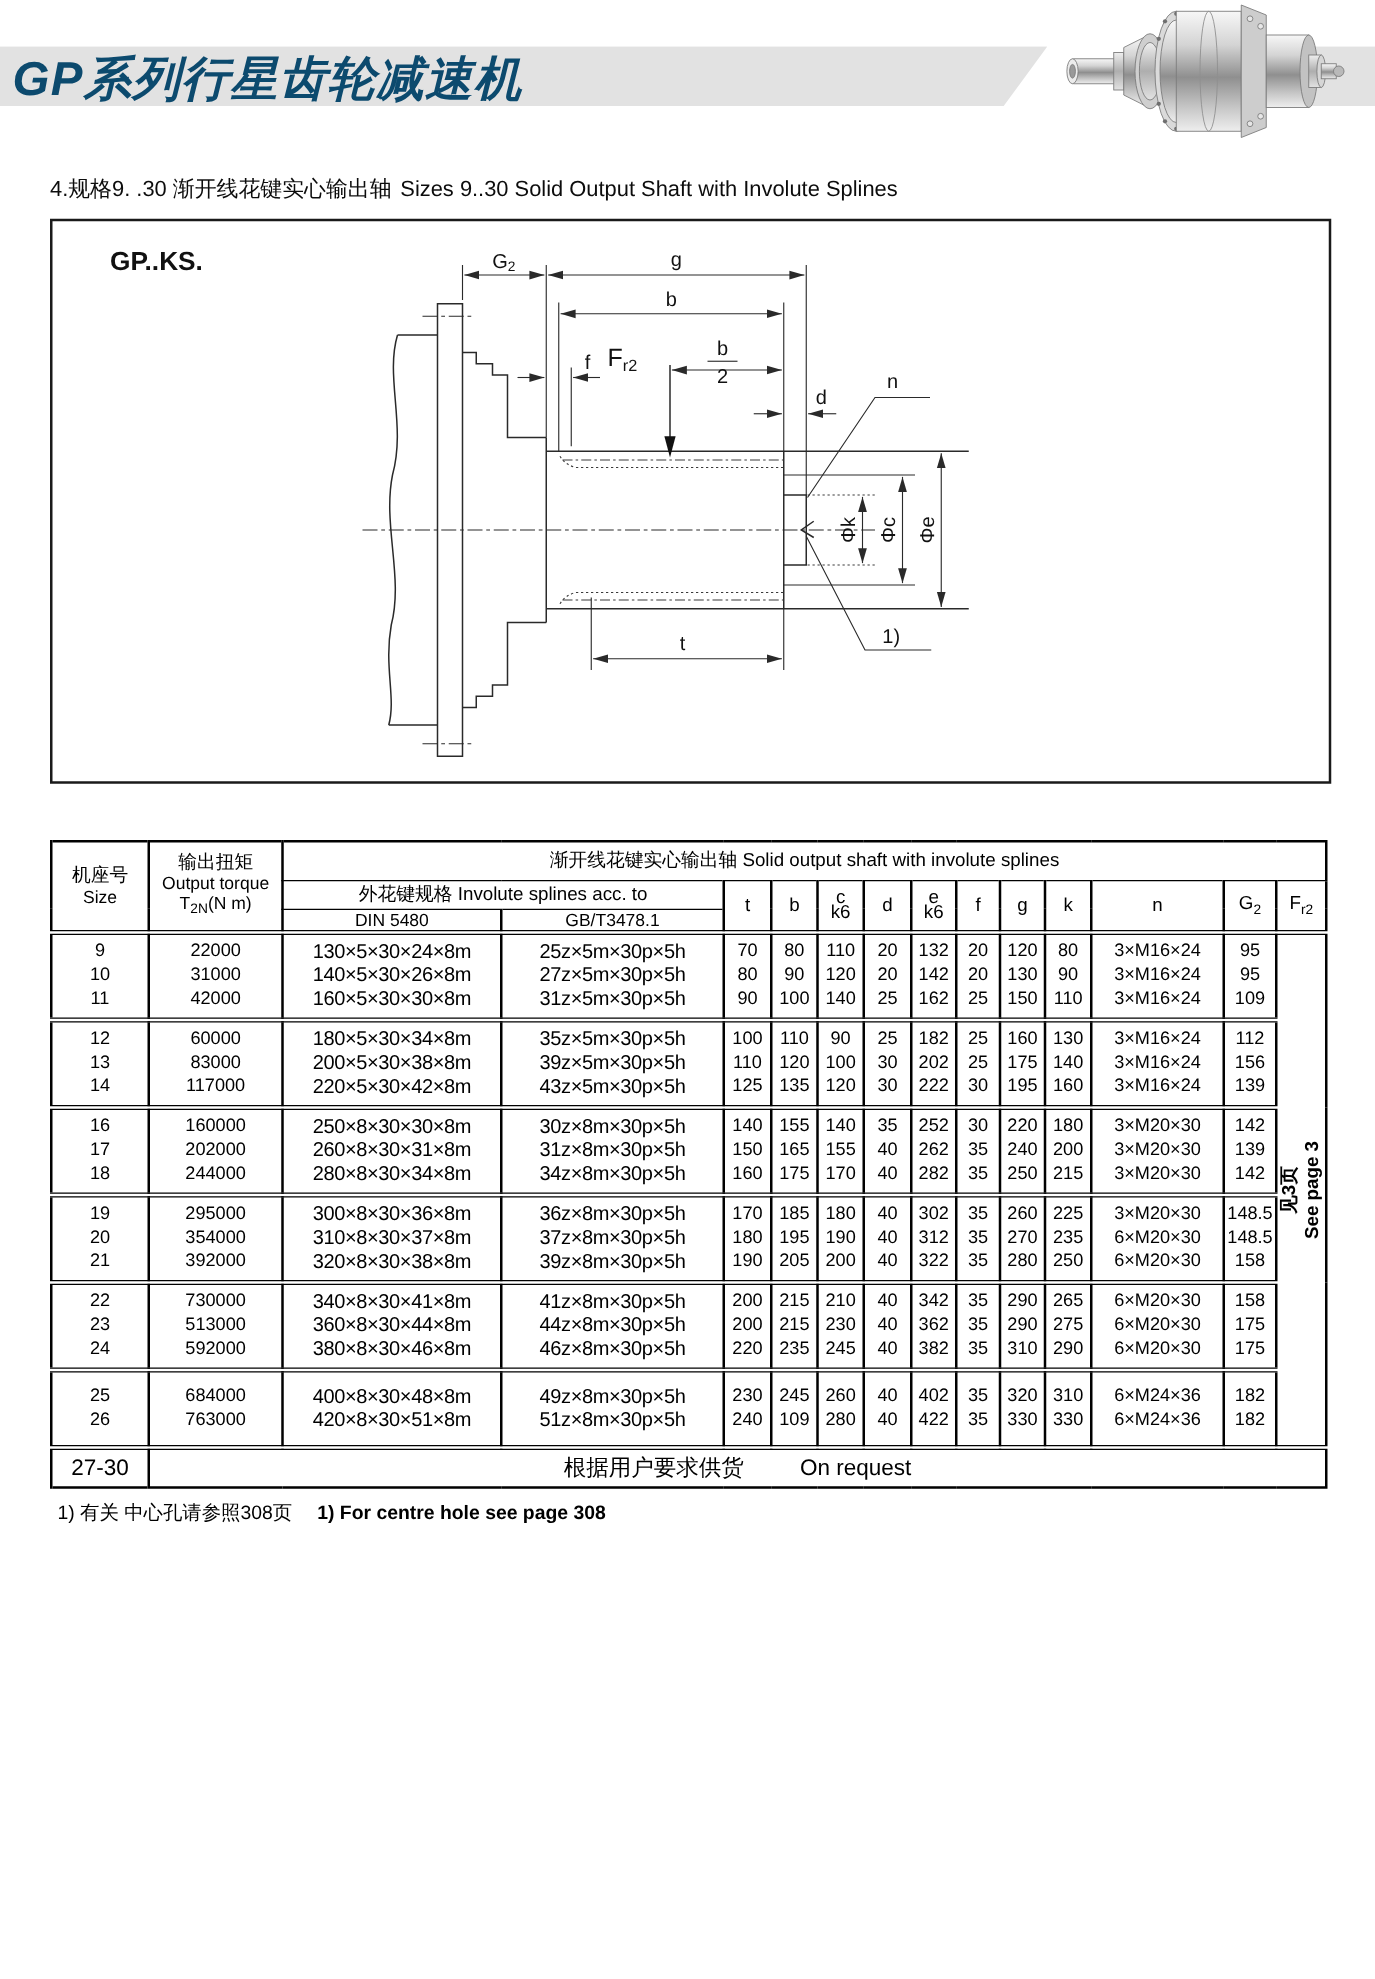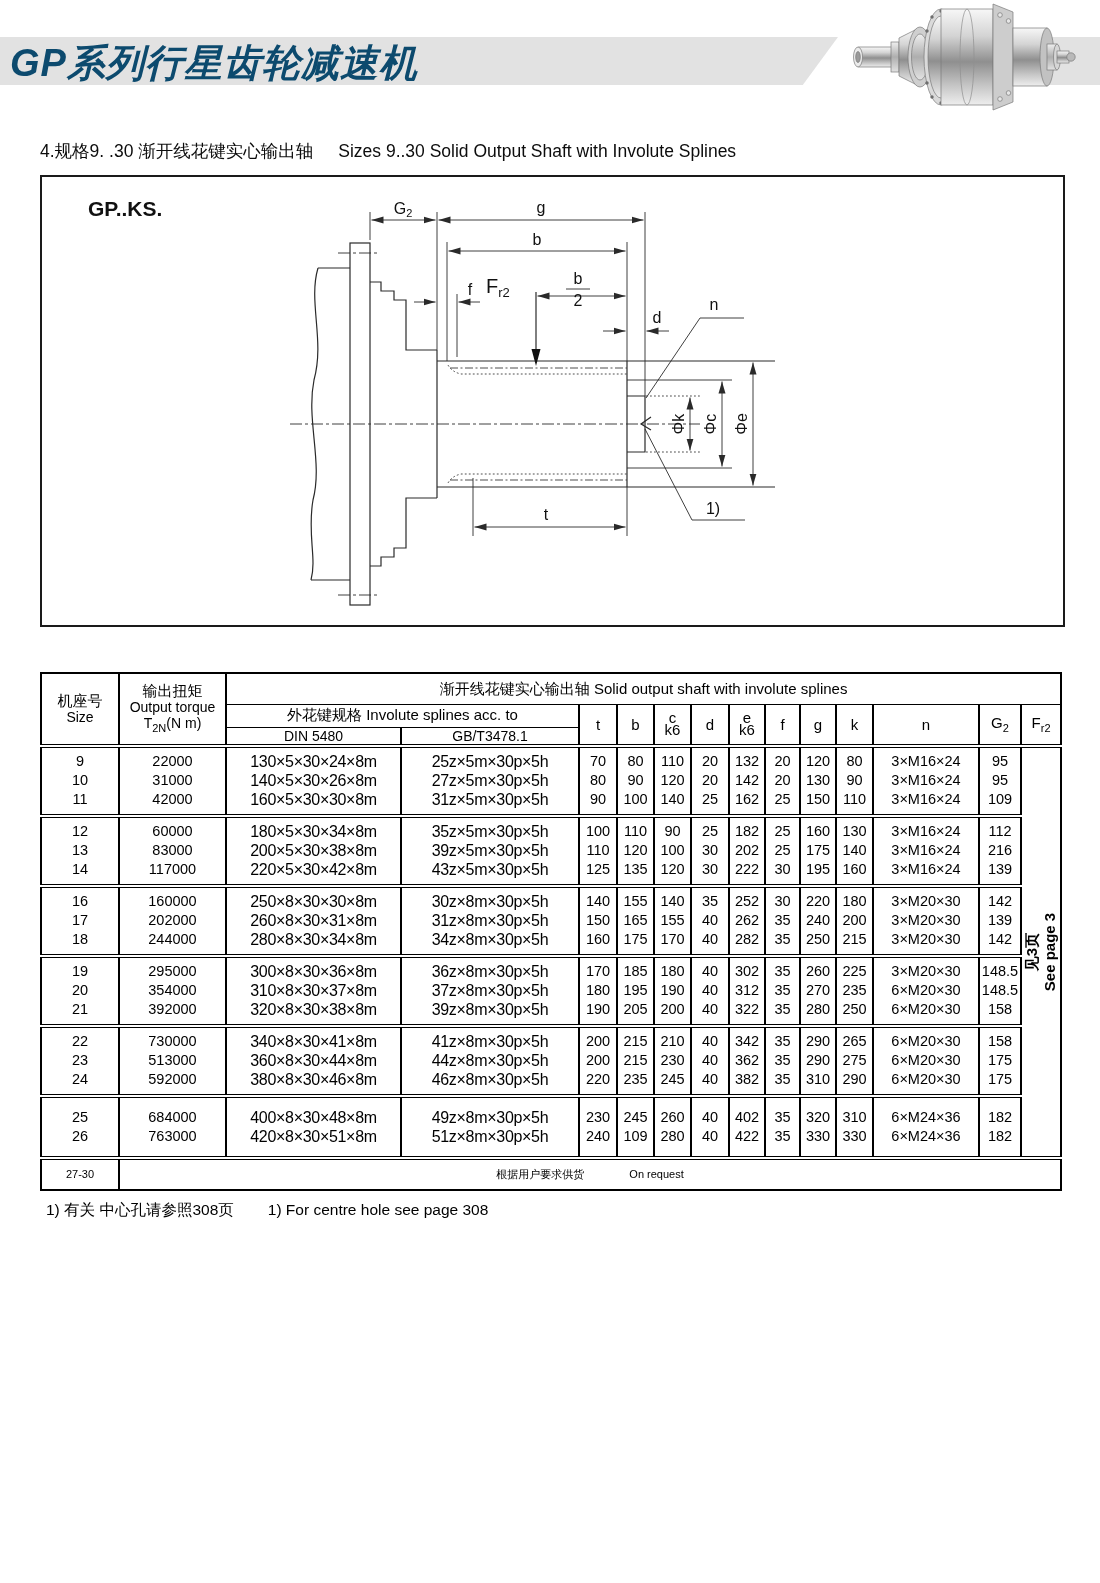--- a/index.html
+++ b/index.html
@@ -10,21 +10,21 @@
   .band{position:absolute;left:0;top:37px;width:838px;height:48px;background:#e2e2e2;
         clip-path:polygon(0 0,100% 0,95.8% 100%,0 100%);}
   .band-right{position:absolute;top:37px;left:993px;width:107px;height:48px;background:#e2e2e2;
         clip-path:polygon(31.8% 0,100% 0,100% 100%,0 100%);}
   .main-title{position:absolute;left:10px;top:38px;font-size:38px;font-weight:bold;font-style:italic;
         letter-spacing:1px;color:#0c4a6e;white-space:nowrap;}
   .gear{position:absolute;left:845px;top:0;width:245px;height:115px;}
 
   
   .section-title{position:absolute;left:40px;top:139px;font-size:17.5px;white-space:nowrap;color:#0c0c0c;}
-  .st-en{margin-left:25px;}
+  .st-en{margin-left:7px;}
 
   
   .diagram{position:absolute;left:40px;top:175px;width:1021px;height:448px;border:2px solid #1a1a1a;background:#fff;}
   .diagram svg{display:block;width:100%;height:100%;}
   .o{stroke:#2a2a2a;stroke-width:1.2;fill:none;}
   .thin{stroke:#2a2a2a;stroke-width:0.9;fill:none;}
   .cl{stroke:#2a2a2a;stroke-width:0.9;fill:none;stroke-dasharray:12 3 3 3;}
   .dd{stroke:#3a3a3a;stroke-width:0.9;fill:none;stroke-dasharray:8 2.5 2 2.5;}
   .dot{stroke:#3a3a3a;stroke-width:0.9;fill:none;stroke-dasharray:1.8 2.2;}
   .dim{stroke:#2a2a2a;stroke-width:0.9;fill:none;marker-start:url(#arw);marker-end:url(#arw);}
@@ -50,26 +50,26 @@
   th .en{display:block;font-size:14px;line-height:16px;}
   tr.grp{height:70px;border-top:4px double #000;}
   tbody tr:nth-child(6){height:62px;}
   tr.grp td{font-size:14.5px;}
   .ln{line-height:19px;}
   td.colspec .ln{font-size:16px;letter-spacing:-0.3px;}
   td.fr2cell{position:relative;}
   .vtext{position:absolute;top:50%;left:50%;transform:translate(-50%,-50%) rotate(-90deg);
       white-space:nowrap;text-align:center;font-size:15px;line-height:18px;font-weight:bold;}
   tr.lastrow{height:32px;border-top:4px double #000;}
-  tr.lastrow td{font-size:11px;}
+  tr.lastrow td{font-size:18px;}
   .onreq-en{margin-left:45px;}
 
   
   .footnote{position:absolute;left:46px;top:1200px;font-size:15.5px;white-space:nowrap;}
-  .fn-en{margin-left:34px;}
+  .fn-en{margin-left:20px;font-weight:bold;}
 </style>
 </head>
 <body>
 
 <div class="page">
 
   <div class="band"></div>
   <div class="band-right"></div>
   <div class="main-title">GP系列行星齿轮减速机</div>
 
@@ -401,21 +401,21 @@
               <div class="ln">140</div>
               <div class="ln">160</div>
             </td>
             <td>
               <div class="ln">3×M16×24</div>
               <div class="ln">3×M16×24</div>
               <div class="ln">3×M16×24</div>
             </td>
             <td>
               <div class="ln">112</div>
-              <div class="ln">216</div>
+              <div class="ln">156</div>
               <div class="ln">139</div>
             </td>
           </tr>
           <tr class="grp">
             <td>
               <div class="ln">16</div>
               <div class="ln">17</div>
               <div class="ln">18</div>
             </td>
             <td>

